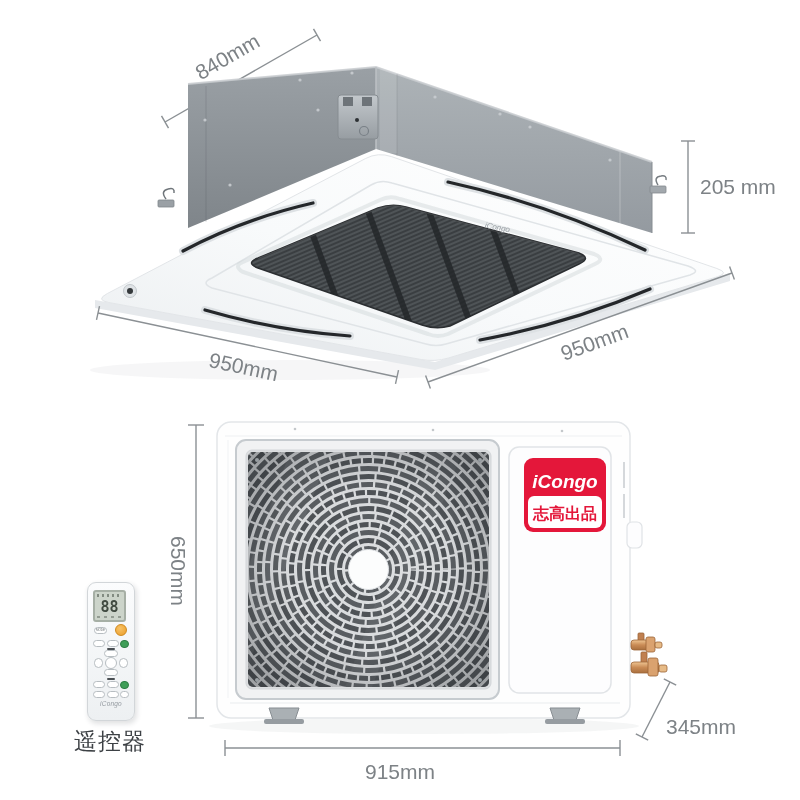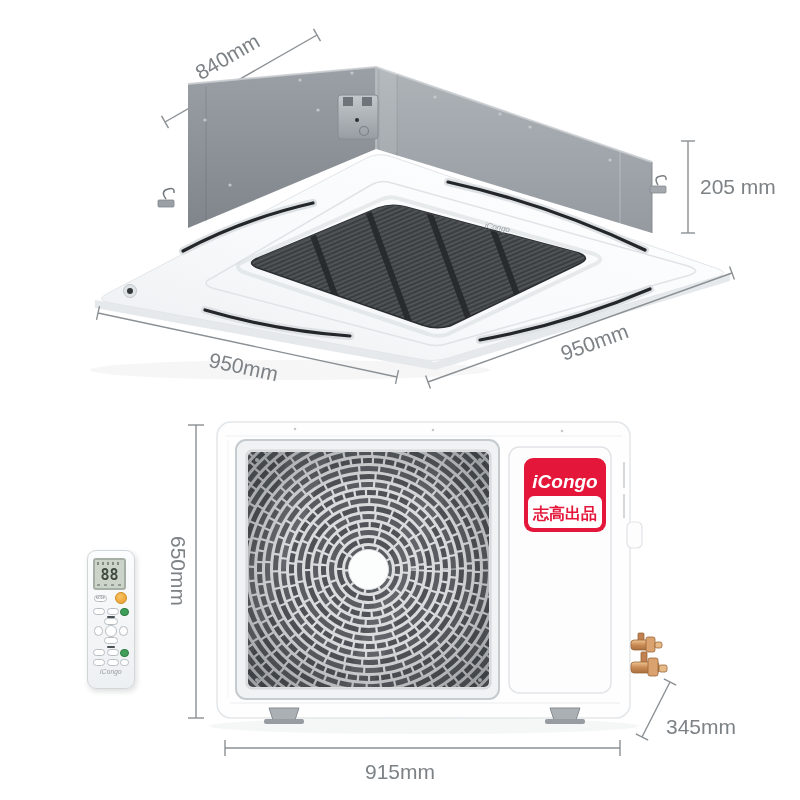--- a/index.html
+++ b/index.html
@@ -3,21 +3,21 @@
 <meta charset="utf-8">
 <style>
   html,body{margin:0;padding:0;background:#fff;}
   .stage{position:relative;width:800px;height:800px;background:#ffffff;overflow:hidden;
          font-family:"Liberation Sans","DejaVu Sans",sans-serif;}
   .stage svg{position:absolute;left:0;display:block;}
   #indoor-svg{top:0;}
   #outdoor-svg{top:400px;}
   .dim-text{fill:#7d8286;font-size:21px;font-family:"Liberation Sans","DejaVu Sans",sans-serif;}
   
-  .remote{position:absolute;left:87px;top:550px;width:46px;height:137px;
+  .remote{position:absolute;left:87px;top:582px;width:46px;height:137px;
           background:linear-gradient(180deg,#fbfcfd,#edf0f2);
           border:1px solid #d2d6d9;border-radius:9px;
           box-shadow:1.5px 2.5px 5px rgba(40,50,60,.14);}
   .lcd{position:absolute;left:5px;top:7px;width:33px;height:32px;background:#ccd4ca;
        border:2px solid #a6afa5;border-radius:3px;box-sizing:border-box;
        display:flex;align-items:center;justify-content:center;}
   .lcd::before{content:"";position:absolute;top:2px;left:2px;right:2px;height:3px;
        background:repeating-linear-gradient(90deg,#5a645a 0 2px,transparent 2px 5px);opacity:.65;}
   .lcd::after{content:"";position:absolute;bottom:2px;left:2px;right:2px;height:2px;
        background:repeating-linear-gradient(90deg,#5a645a 0 3px,transparent 3px 7px);opacity:.5;}
@@ -319,14 +319,15 @@
   <div class="btn" style="left:16px;top:86px;width:14px;height:7px;border-radius:4px;"></div>
   <div class="dmark" style="left:19px;top:94.5px;"></div>
   <div class="btn" style="left:5px;top:98px;width:12px;height:7px;"></div>
   <div class="btn" style="left:19px;top:98px;width:12px;height:7px;"></div>
   <div class="btn green" style="left:32px;top:97.5px;width:9px;height:8px;"></div>
   <div class="btn" style="left:5px;top:108px;width:12px;height:7px;"></div>
   <div class="btn" style="left:19px;top:108px;width:12px;height:7px;"></div>
   <div class="btn" style="left:32px;top:108px;width:9px;height:7px;"></div>
   <div class="remote-brand">iCongo</div>
 </div>
+<div class="remote-caption">遥控器</div>
 
 </div>
 
 </body></html>

